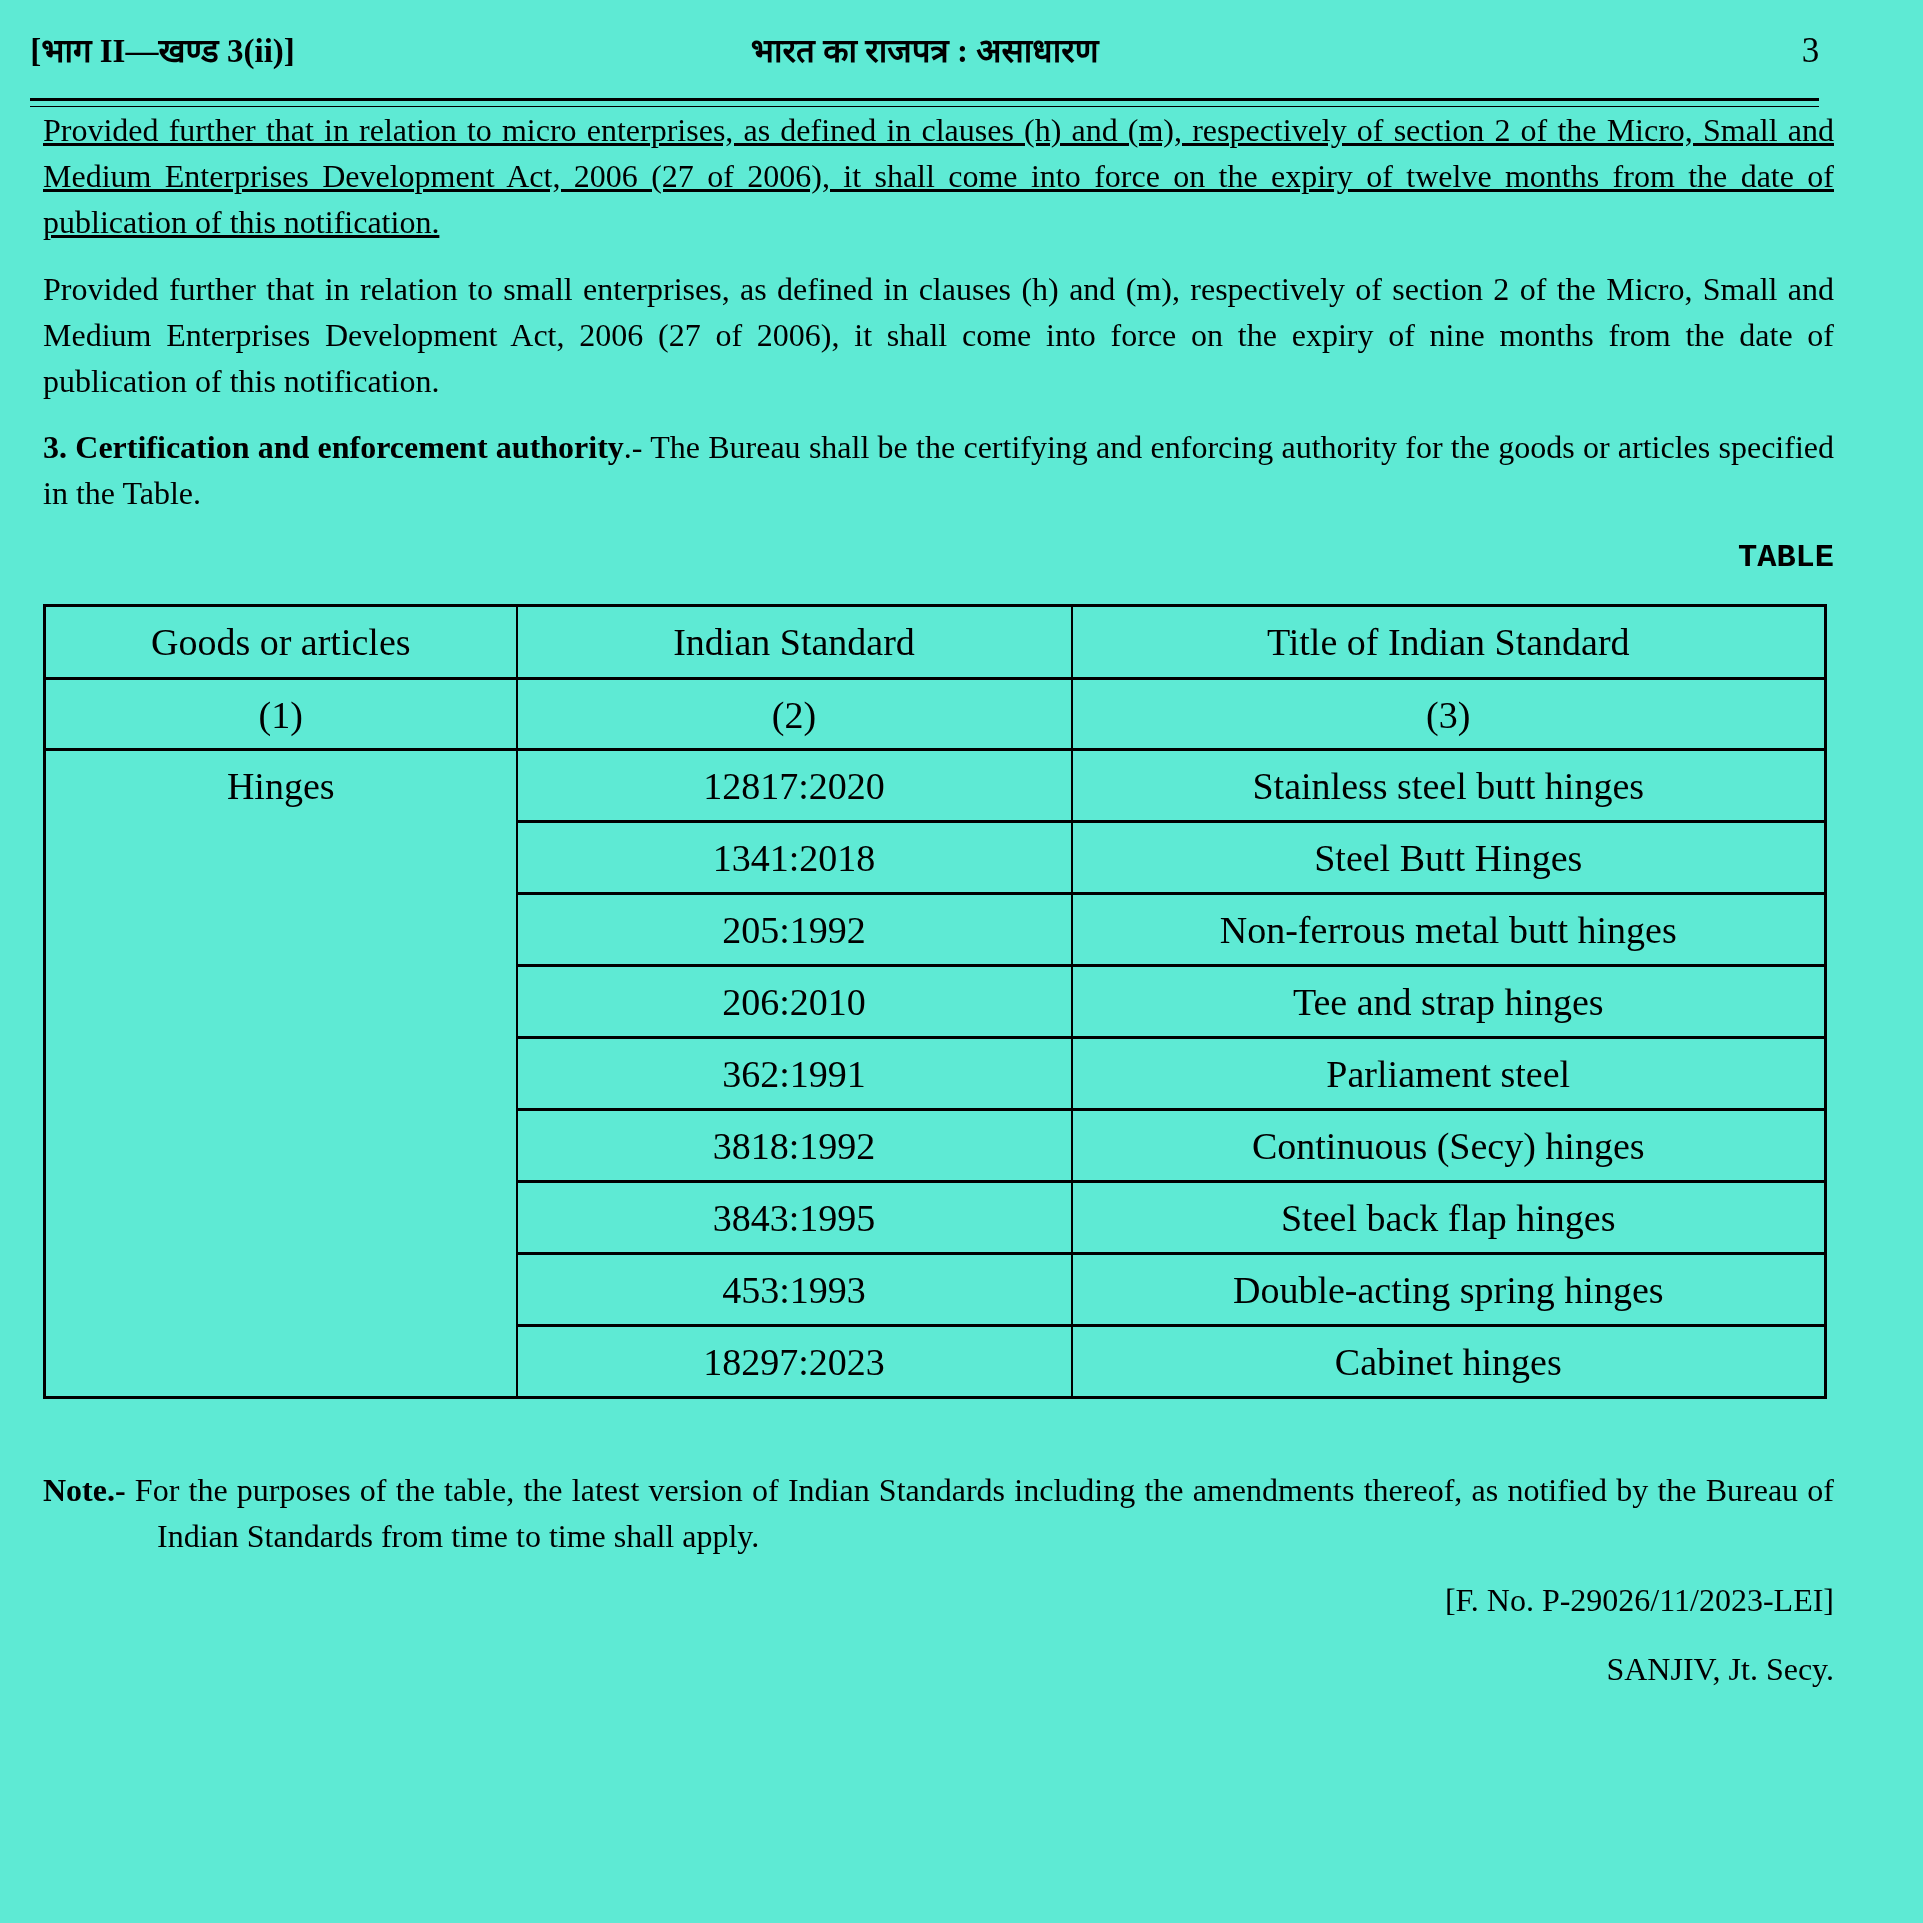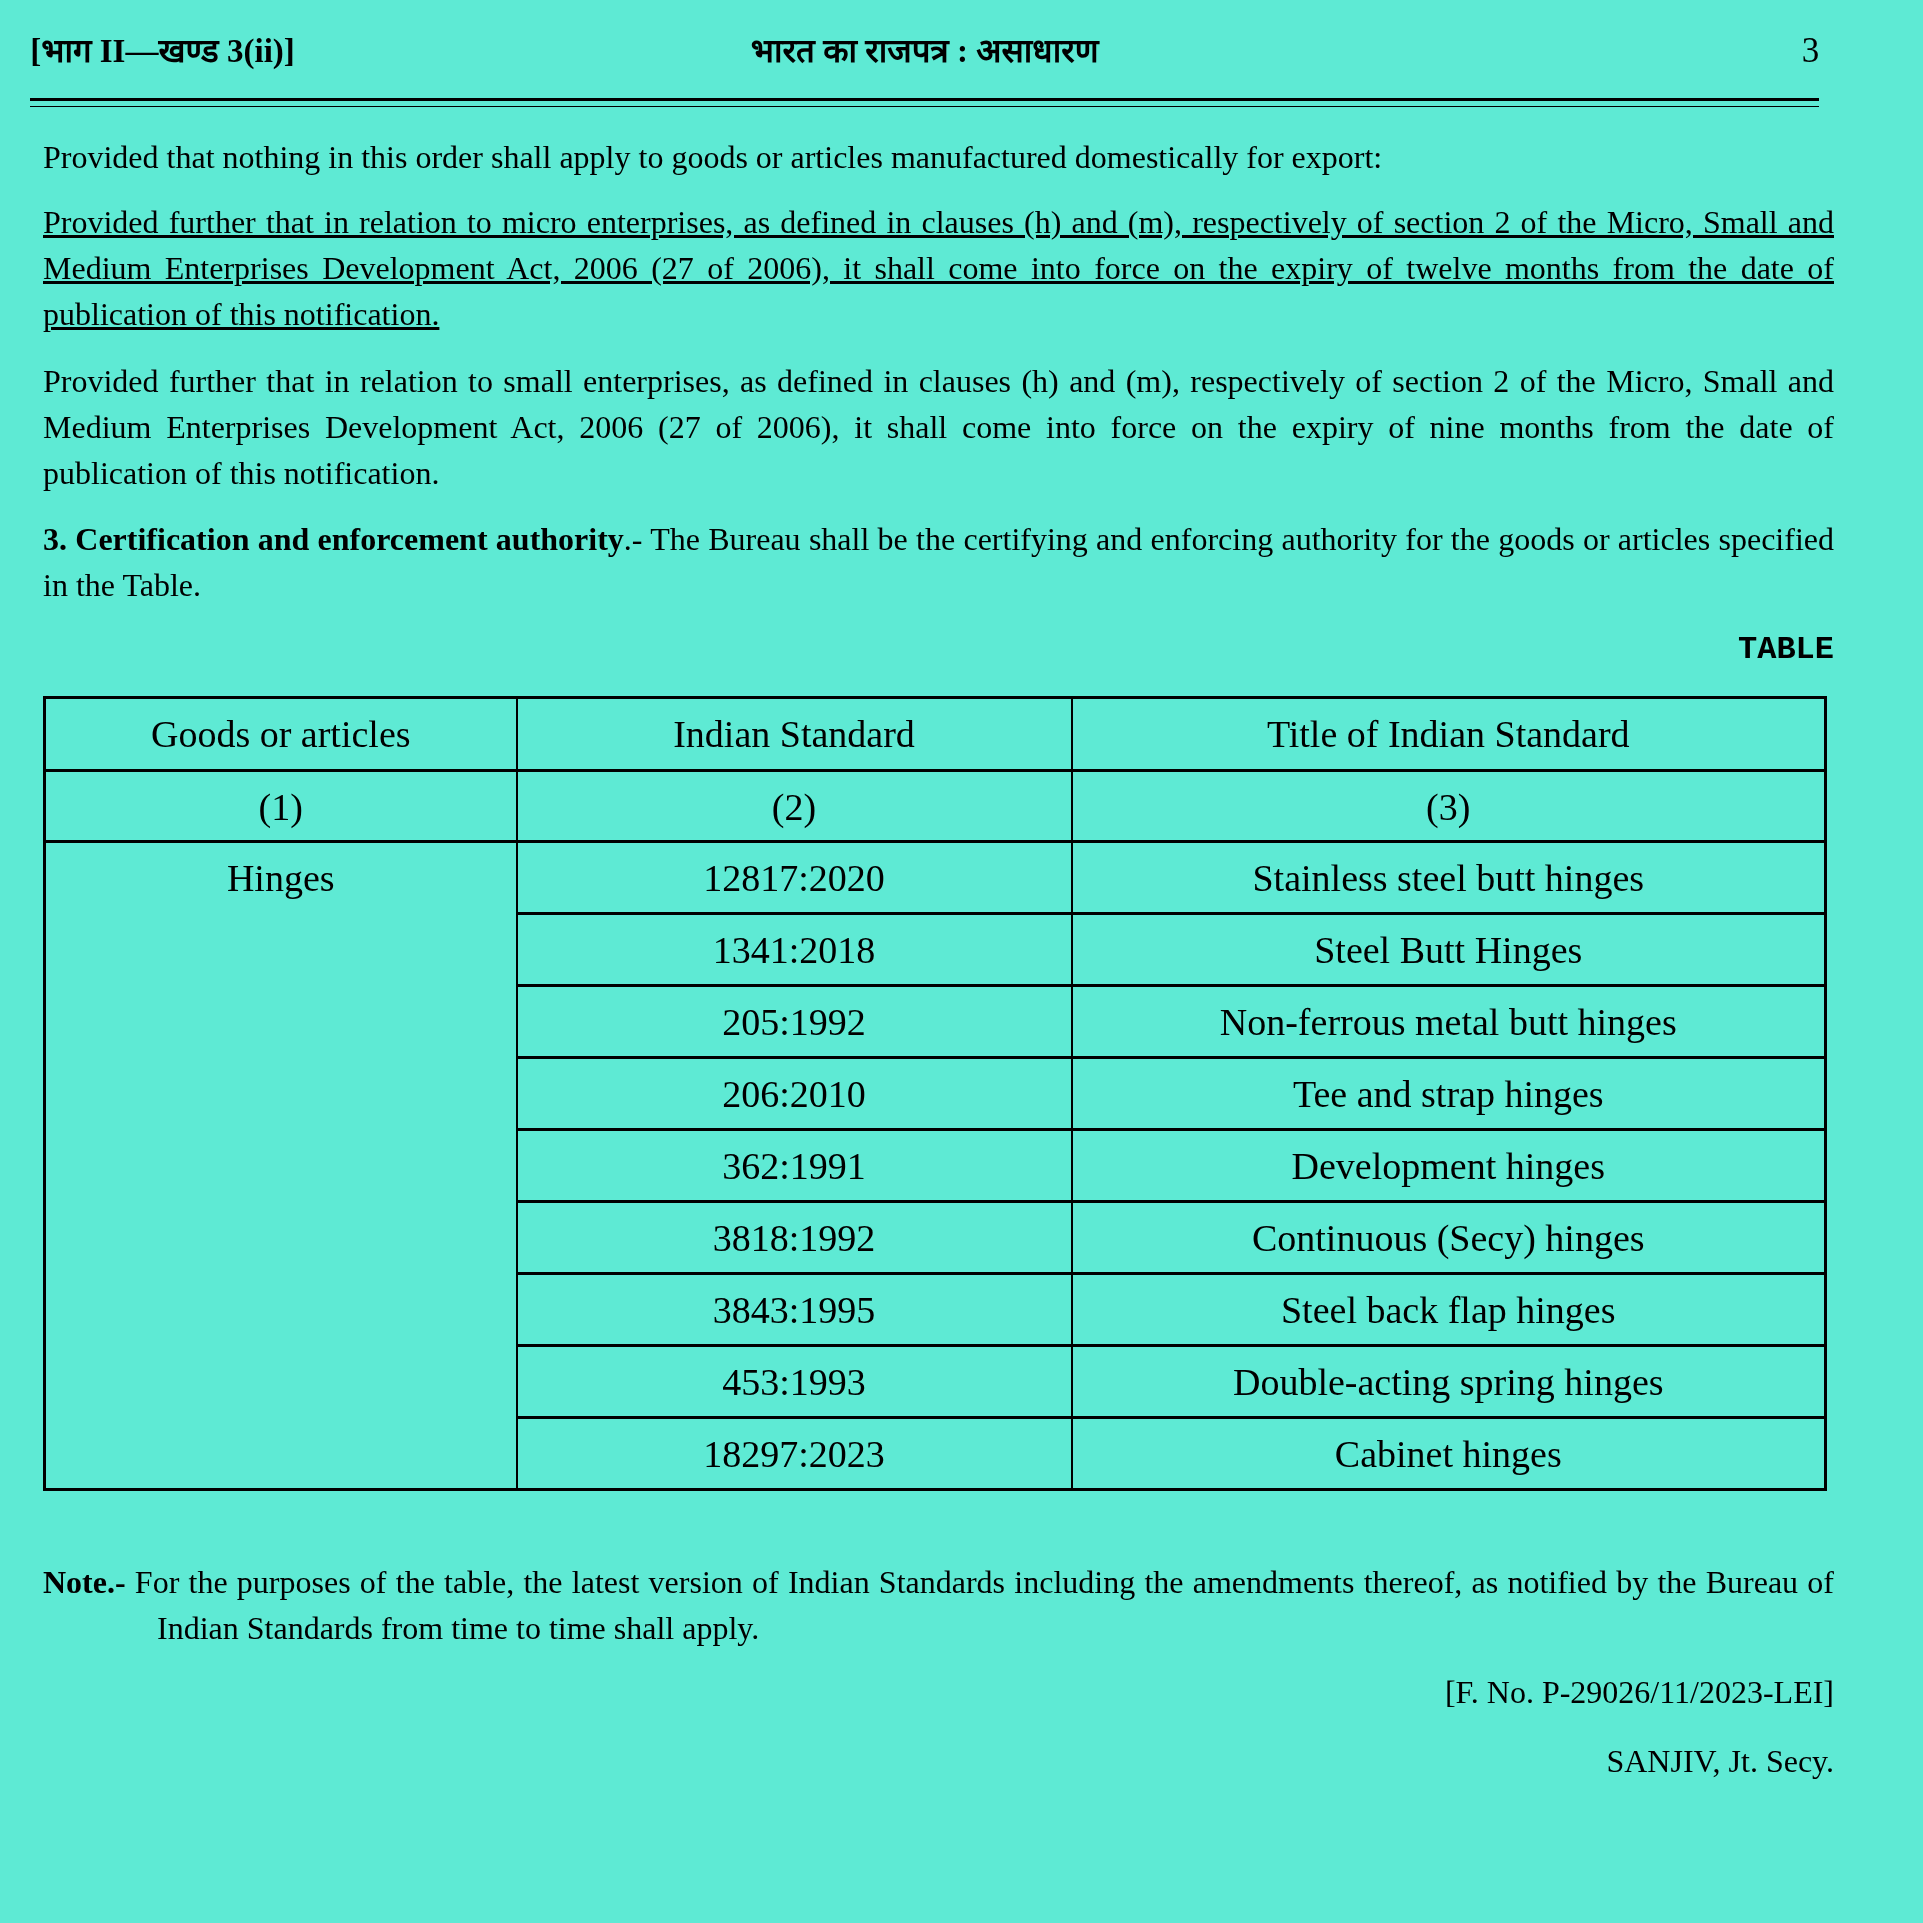--- a/index.html
+++ b/index.html
@@ -88,21 +88,20 @@
     <span class="left">[भाग II—खण्ड  3(ii)]</span>
     <span class="center">भारत का राजपत्र : असाधारण</span>
     <span class="right">3</span>
   </div>
 
   <div class="double-rule">
     <div class="rule-a"></div>
     <div class="rule-b"></div>
   </div>
 
-  <p class="body" id="para-1">Provided that nothing in this order shall apply to goods or articles manufactured domestically for export:</p>
 
   <p class="body" id="para-2">Provided further that in relation to micro enterprises, as defined in clauses (h) and (m), respectively of section 2 of the Micro, Small and Medium Enterprises Development Act, 2006 (27 of 2006), it shall come into force on the expiry of twelve months from the date of publication of this notification.</p>
 
   <p class="body" id="para-3">Provided further that in relation to small enterprises, as defined in clauses (h) and (m), respectively of section 2 of the Micro, Small and Medium Enterprises Development Act, 2006 (27 of 2006), it shall come into force on the expiry of nine months from the date of publication of this notification.</p>
 
   <p class="body" id="section-3"><span class="lbl">3. Certification and enforcement authority</span><span>.- The Bureau shall be the certifying and enforcing authority for the goods or articles specified in the Table.</span></p>
 
 
   <div class="table-title">TABLE</div>
 
@@ -135,21 +134,21 @@
     <tr class="data-row">
       <td>205:1992</td>
       <td>Non-ferrous metal butt hinges</td>
     </tr>
     <tr class="data-row">
       <td>206:2010</td>
       <td>Tee and strap hinges</td>
     </tr>
     <tr class="data-row">
       <td>362:1991</td>
-      <td>Development hinges</td>
+      <td>Parliament steel</td>
     </tr>
     <tr class="data-row">
       <td>3818:1992</td>
       <td>Continuous (Secy) hinges</td>
     </tr>
     <tr class="data-row">
       <td>3843:1995</td>
       <td>Steel back flap hinges</td>
     </tr>
     <tr class="data-row">

